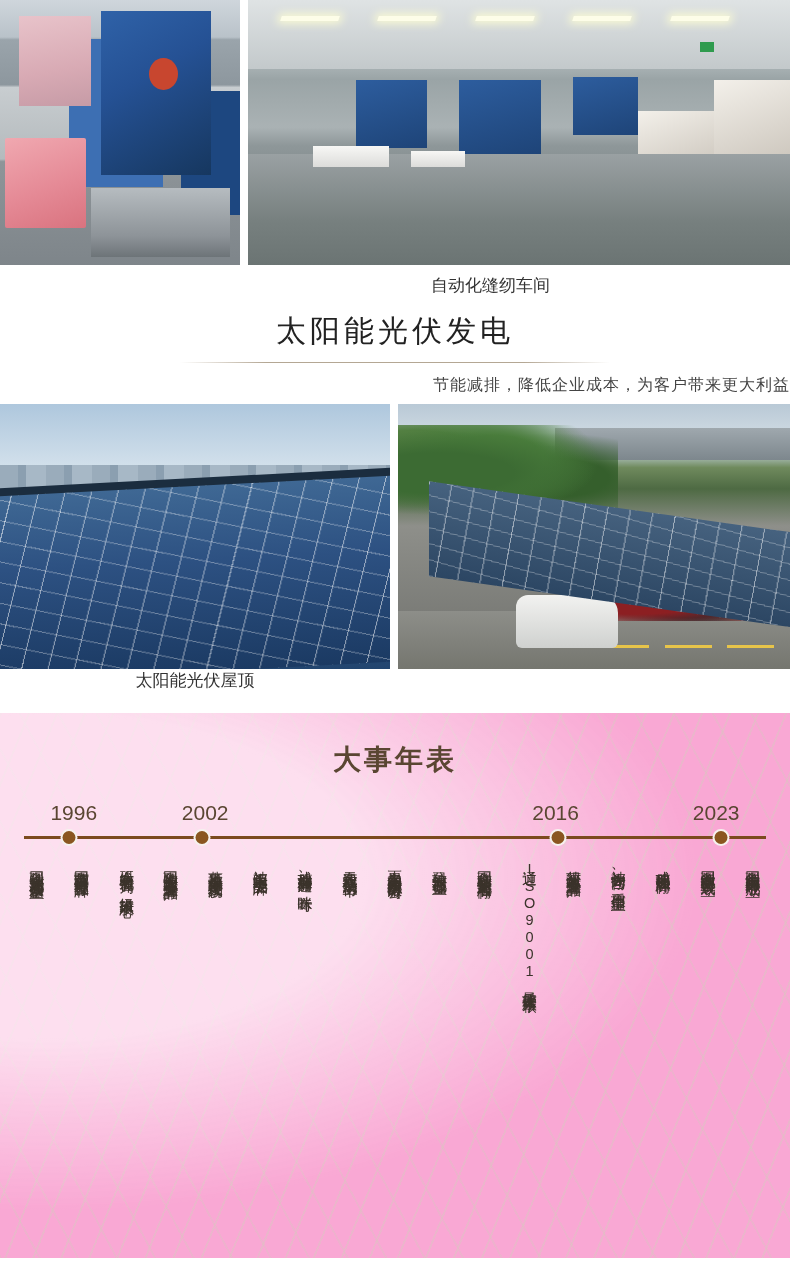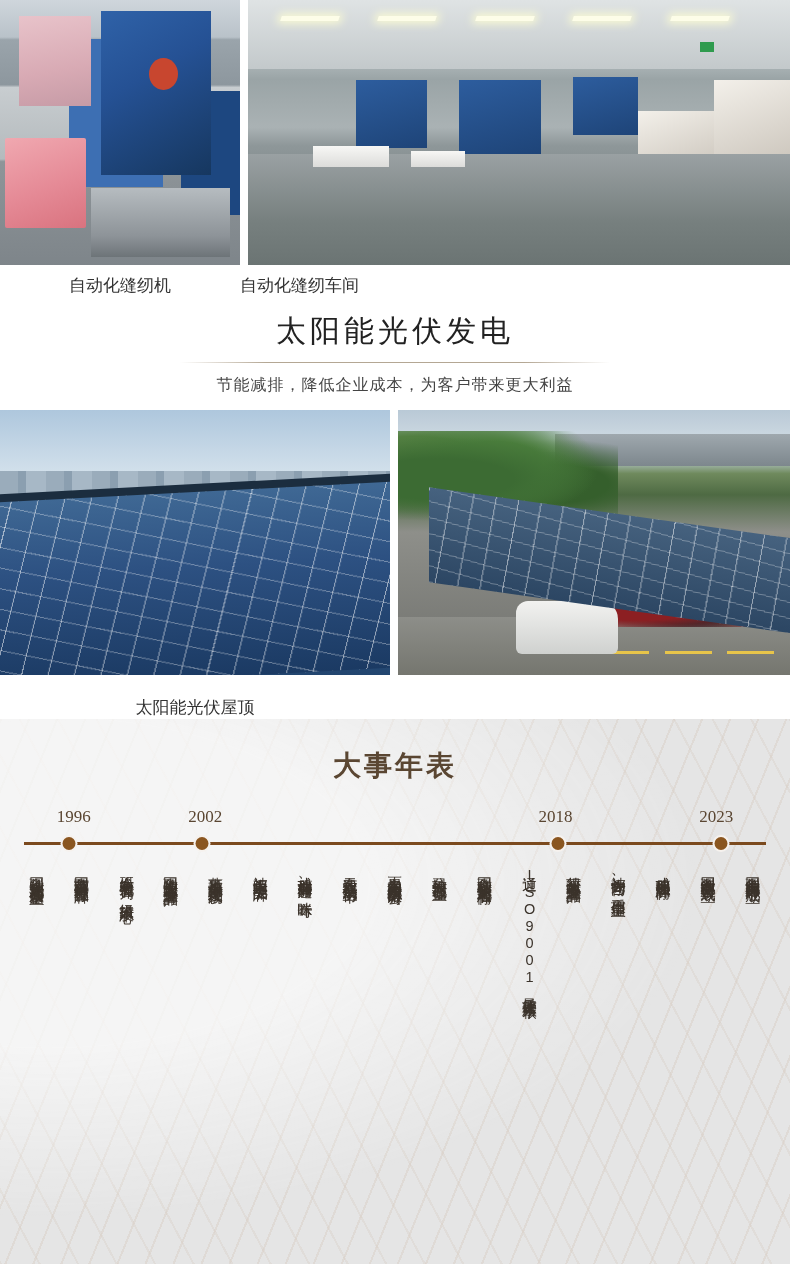--- a/index.html
+++ b/index.html
@@ -113,21 +113,21 @@
   }
 
   .caption-row-1 {
     display: flex;
     height: 40px;
     align-items: center;
     font-size: 17px;
     color: #333;
   }
   .cap1 { width: 240px; text-align: center; }
-  .cap2 { width: 550px; text-align: left; }
+  .cap2 { width: 550px; text-align: right; }
 
   
   .solar-head {
     text-align: center;
     padding-top: 6px;
   }
   .solar-title {
     font-size: 30px;
     letter-spacing: 4px;
     color: #222;
@@ -138,21 +138,22 @@
   .solar-rule {
     width: 430px;
     height: 1px;
     margin: 0 auto 12px auto;
     background: linear-gradient(to right, rgba(170,150,130,0), #b4a794 20%, #b4a794 80%, rgba(170,150,130,0));
   }
   .solar-sub {
     font-size: 16px;
     color: #444;
     letter-spacing: 1px;
-    margin-bottom: 14px;
+    margin-bottom: 8px;
+    text-align: right;
   }
 
   
   .photo-row-2 {
     display: flex;
     width: 790px;
     height: 265px;
     gap: 8px;
   }
   .photo-3 { width: 390px; height: 265px; }
@@ -229,32 +230,32 @@
     position: absolute; left: 0; bottom: 0; width: 100%; height: 22%;
     background: linear-gradient(to bottom, #8d8e89, #75766f);
   }
   .ph-carport .line {
     position: absolute; bottom: 8%; height: 3px; background: #e7c44a;
   }
 
   .caption-row-2 {
     display: flex;
     height: 44px;
-    align-items: flex-end;
+    align-items: flex-start;
     font-size: 17px;
   }
   .cap3 { width: 390px; text-align: center; }
   .cap4 { width: 400px; text-align: center; }
 
   
   .timeline-section {
     position: relative;
     width: 790px;
     height: 545px;
-    background: #e5e5e5;
+    background: #f9a8d4;
     overflow: hidden;
   }
   .timeline-section::before {
     content: "";
     position: absolute; inset: 0;
     background:
       radial-gradient(ellipse at 6% 30%, rgba(255,255,255,0.75) 0 30%, rgba(255,255,255,0) 62%),
       repeating-linear-gradient(112deg, rgba(214,202,190,0.45) 0 2px, rgba(246,242,238,0) 2px 26px),
       repeating-linear-gradient(62deg, rgba(214,202,190,0.35) 0 2px, rgba(246,242,238,0) 2px 34px);
     opacity: .85;
@@ -272,23 +273,23 @@
     font-weight: bold;
   }
 
   .tl-years {
     position: relative;
     height: 26px;
     margin: 22px 30px 0 30px;
   }
   .tl-year {
     position: absolute;
-    font-size: 17px;
+    font-size: 21px;
     color: #5a4632;
-    font-family: Liberation Serif, serif;
+    font-family: Liberation Sans, sans-serif;
     transform: translateX(-50%);
   }
 
   .tl-axis {
     position: relative;
     height: 14px;
     margin: 4px 24px 0 24px;
   }
   .tl-axis .bar {
     position: absolute;
@@ -350,21 +351,20 @@
       <div class="machine" style="left:60%; top:29%; width:12%; height:22%;"></div>
       <div class="white-obj" style="left:12%; top:55%; width:14%; height:8%;"></div>
       <div class="white-obj" style="left:30%; top:57%; width:10%; height:6%;"></div>
       <div class="bale" style="left:72%; top:42%; width:18%; height:16%;"></div>
       <div class="bale" style="left:86%; top:30%; width:14%; height:28%;"></div>
       <div class="green"></div>
     </div>
   </div>
 
   <div class="caption-row-1">
-    <div class="cap1">自动化缝纫机</div>
     <div class="cap2">自动化缝纫车间</div>
   </div>
 
   <div class="solar-head">
     <h2 class="solar-title">太阳能光伏发电</h2>
     <div class="solar-rule"></div>
     <div class="solar-sub">节能减排，降低企业成本，为客户带来更大利益</div>
   </div>
 
   <div class="photo-row-2">
@@ -392,21 +392,21 @@
     <div class="cap3">太阳能光伏屋顶</div>
   </div>
 
   <div class="timeline-section">
     <div class="timeline-inner">
       <h2 class="tl-title">大事年表</h2>
 
       <div class="tl-years">
         <span class="tl-year" style="left:6%;">1996</span>
         <span class="tl-year" style="left:24%;">2002</span>
-        <span class="tl-year" style="left:72%;">2018</span>
+        <span class="tl-year" style="left:72%;">2016</span>
         <span class="tl-year" style="left:94%;">2023</span>
       </div>
 
       <div class="tl-axis">
         <div class="bar"></div>
         <span class="tl-dot" style="left:6%;"></span>
         <span class="tl-dot" style="left:24%;"></span>
         <span class="tl-dot" style="left:72%;"></span>
         <span class="tl-dot" style="left:94%;"></span>
       </div>

